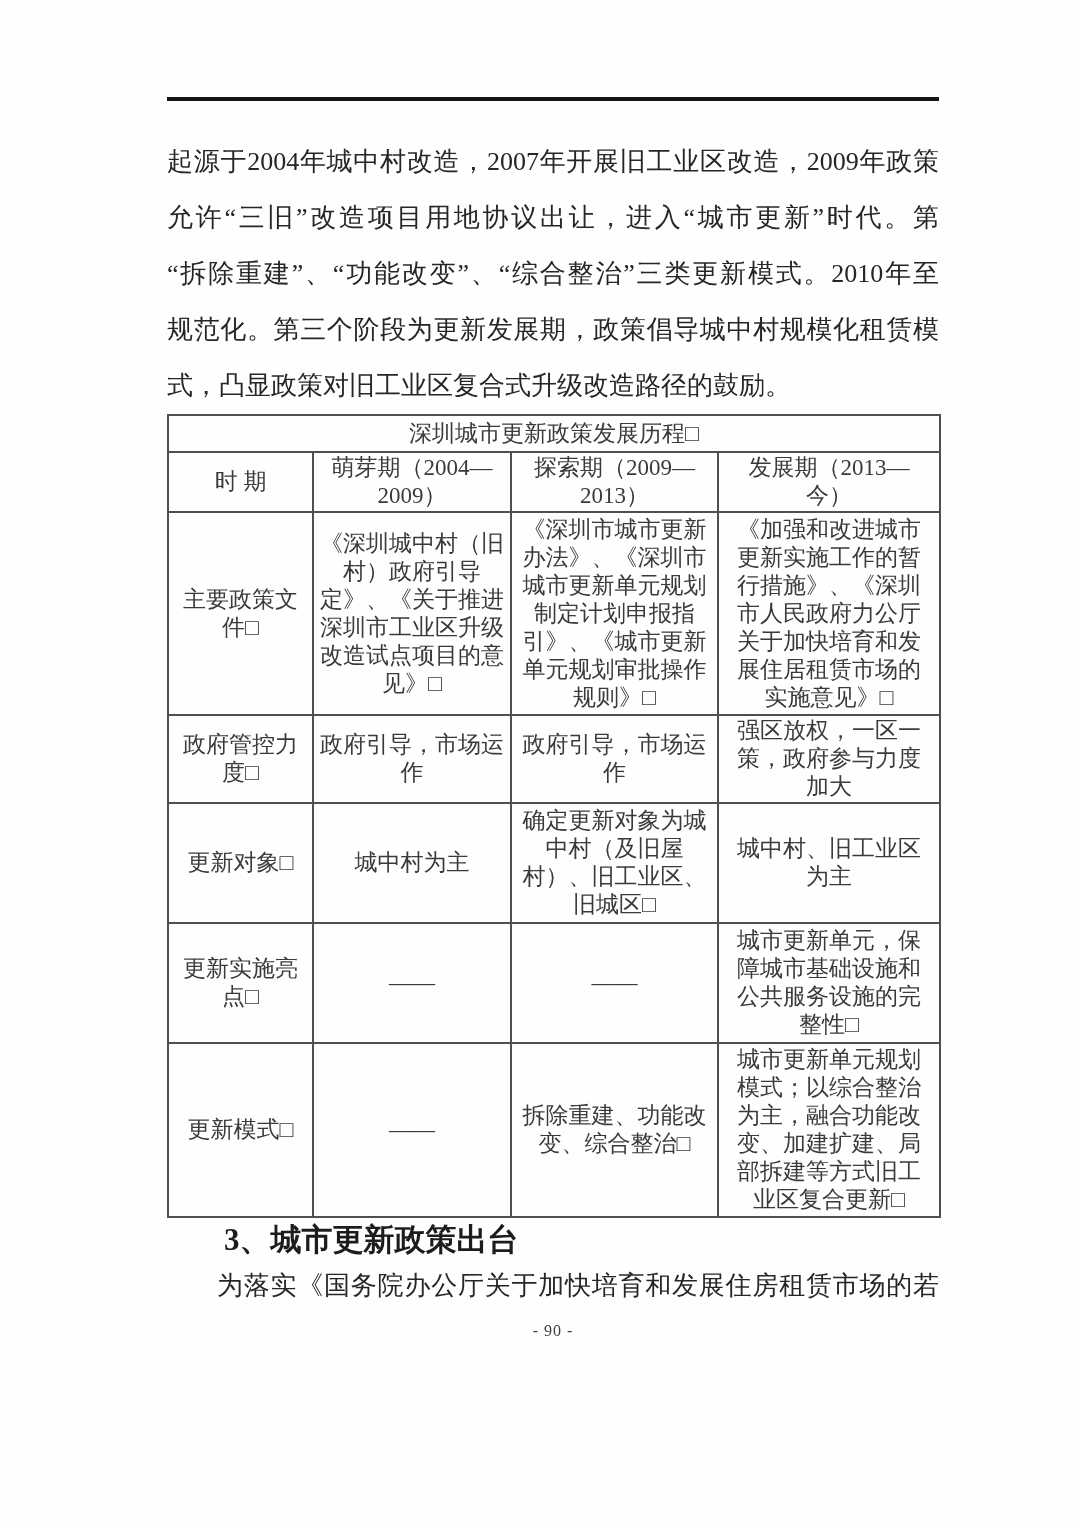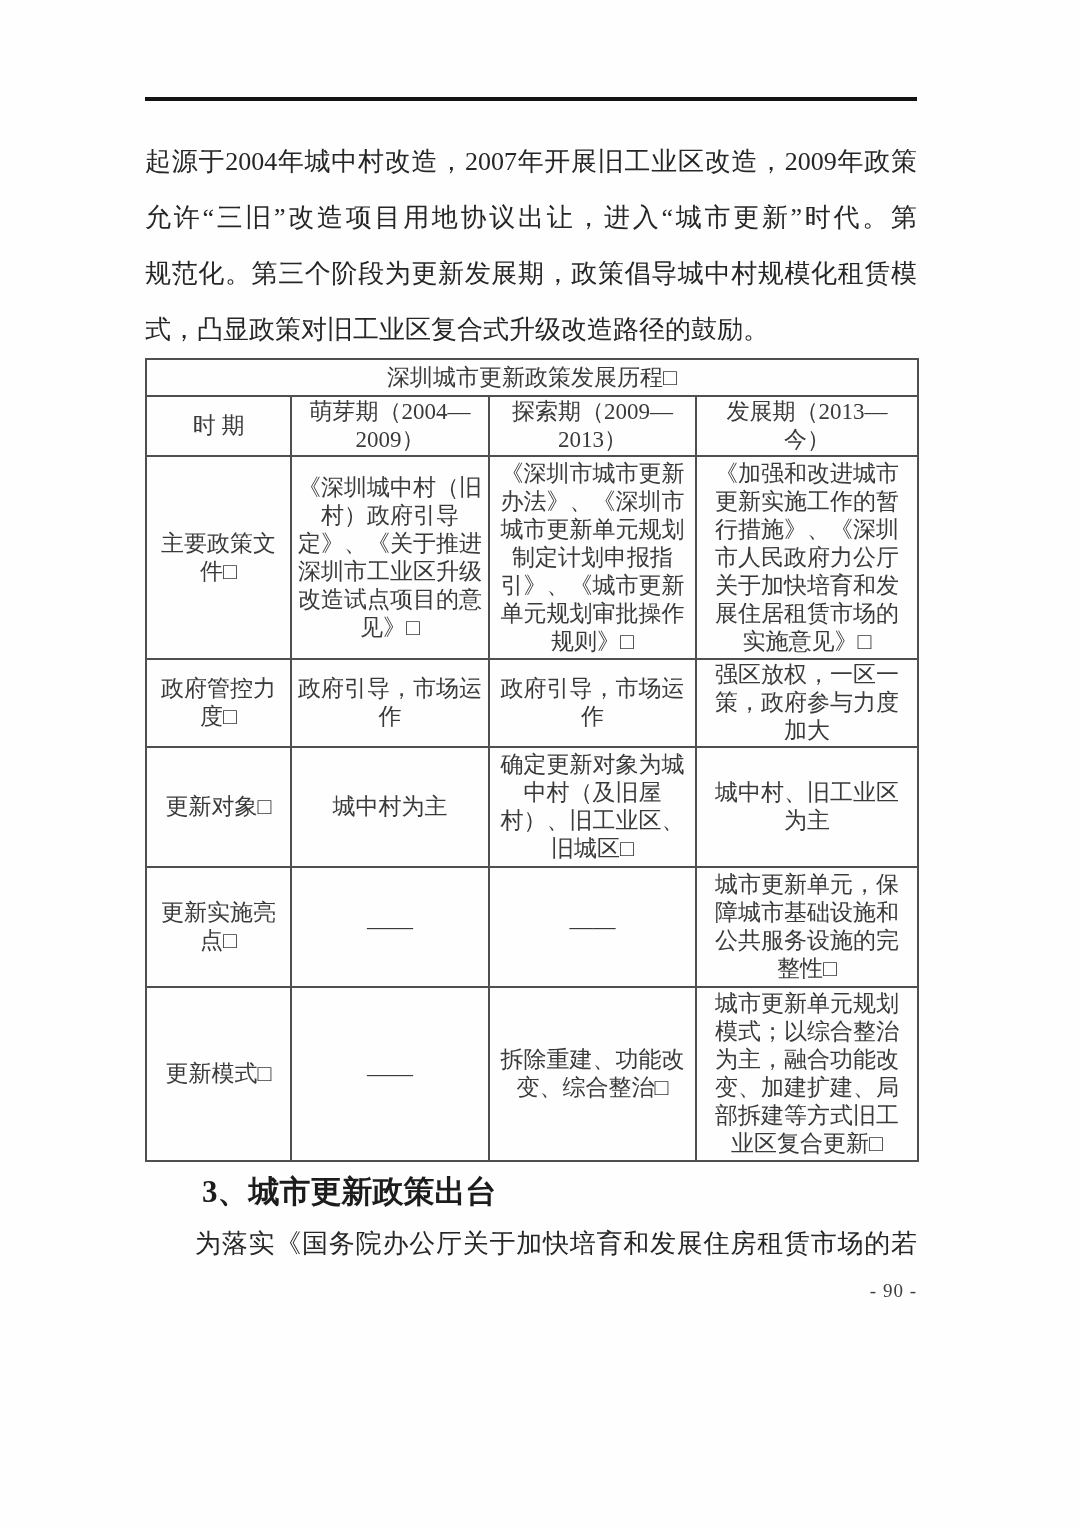--- a/index.html
+++ b/index.html
@@ -13,21 +13,21 @@
     color: #262626;
   }
   .page {
     position: relative;
     width: 1080px;
     height: 1528px;
     background: #fefefe;
   }
   .content {
     position: absolute;
-    left: 145px;
+    left: 167px;
     top: 0;
     width: 772px;
   }
   .rule {
     margin-top: 97px;
     height: 4px;
     background: #141414;
   }
   
   .para1 {
@@ -61,56 +61,56 @@
     overflow: hidden;
   }
   tr.r-title td { height: 33px; border-radius: 7px; }
   tr.r-head  td { height: 55px; }
   tr.r1 td { height: 199px; }
   tr.r2 td { height: 83px; }
   tr.r3 td { height: 116px; border-radius: 32px; }
   tr.r4 td { height: 116px; }
   tr.r5 td { height: 170px; }
   .heading {
-    margin-top: 8px;
     margin-left: 57px;
     font-size: 31px;
     font-weight: 700;
     line-height: 44px;
     color: #1c1c1c;
     white-space: nowrap;
   }
   .para2 {
-    margin-top: 8px;
+    margin-top: 2px;
     padding-left: 50px;
     font-size: 26px;
     line-height: 44px;
     white-space: nowrap;
     text-align: justify;
     text-align-last: justify;
   }
   .pagenum {
     margin-top: 14px;
-    text-align: right;
-    font-size: 19px;
+    text-align: center;
+    font-size: 16px;
     color: #3d3d3d;
     letter-spacing: 1px;
   }
 </style>
 </head>
 <body>
 
 <div class="page">
   <div class="content">
 
     <div class="rule"></div>
 
     <div class="para1">
         <div class="tline">起源于2004年城中村改造，2007年开展旧工业区改造，2009年政策</div>
         <div class="tline">允许“三旧”改造项目用地协议出让，进入“城市更新”时代。第</div>
+        <div class="tline">“拆除重建”、“功能改变”、“综合整治”三类更新模式。2010年至</div>
         <div class="tline">规范化。第三个阶段为更新发展期，政策倡导城中村规模化租赁模</div>
         <div class="tline">式，凸显政策对旧工业区复合式升级改造路径的鼓励。</div>
       </div>
 
     <table class="policy">
       <colgroup>
         <col style="width:145px">
         <col style="width:198px">
         <col style="width:207px">
         <col style="width:222px">

